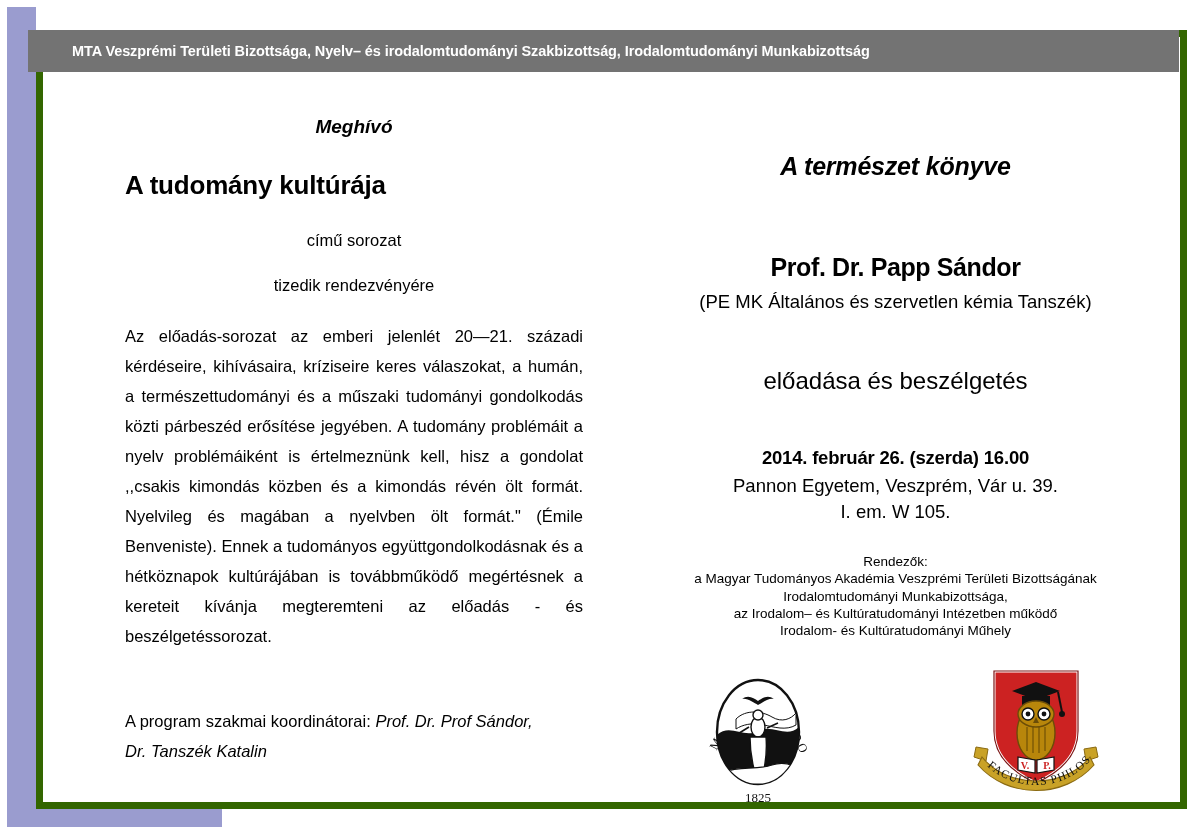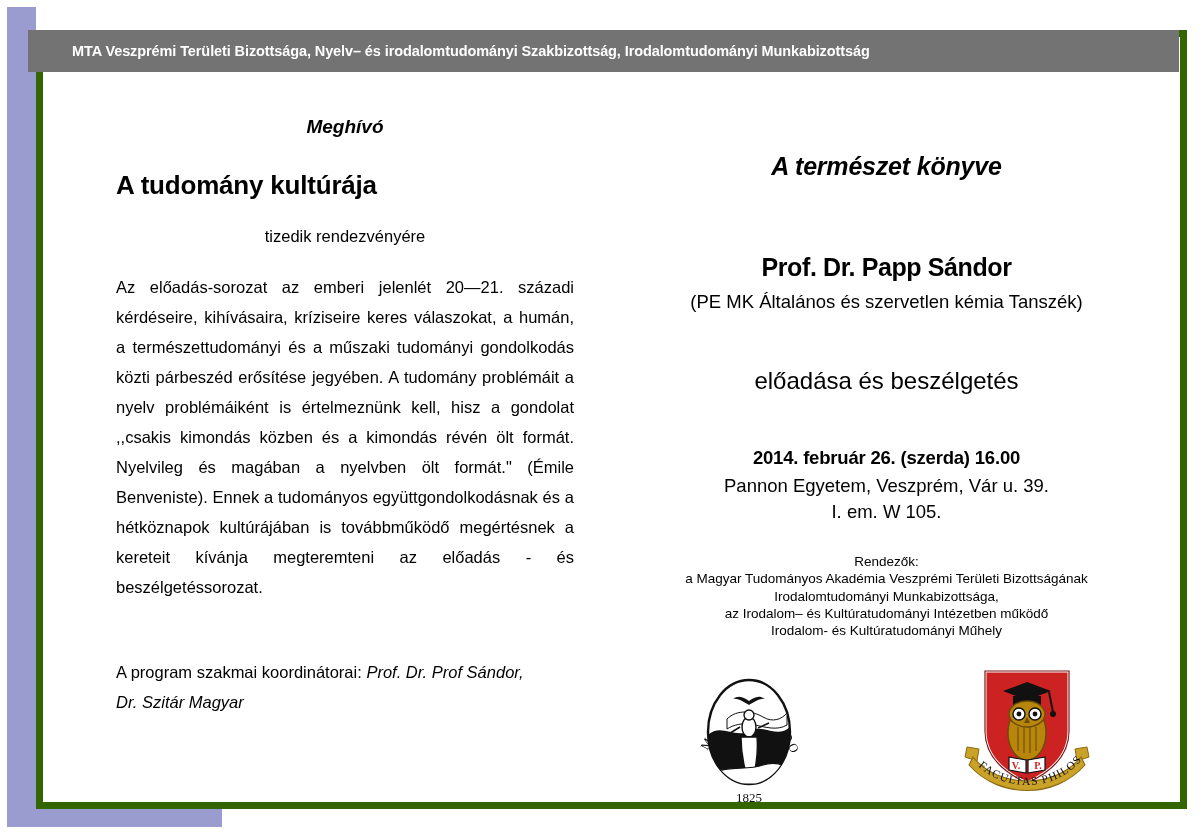--- a/index.html
+++ b/index.html
@@ -63,21 +63,21 @@
     padding-left: 44px;
     color: #ffffff;
     font-size: 14.5px;
     font-weight: bold;
     letter-spacing: -0.1px;
     white-space: nowrap;
   }
 
   .content {
     position: absolute;
-    left: 38px;
+    left: 47px;
     top: 72px;
     width: 1137px;
     height: 730px;
     display: flex;
   }
 
   .col-left {
     width: 560px;
     padding: 22px 24px 0 78px;
     box-sizing: border-box;
@@ -197,26 +197,27 @@
 
   <div class="header-bar">
     <span>MTA  Veszprémi Területi Bizottsága, Nyelv– és irodalomtudományi Szakbizottság, Irodalomtudományi  Munkabizottság</span>
   </div>
 
   <div class="content">
 
     <div class="col-left">
       <div class="l-meghivo">Meghívó</div>
       <div class="l-title">A tudomány kultúrája</div>
+      <div class="l-sub1">című sorozat</div>
       <div class="l-sub2">tizedik rendezvényére</div>
       <p class="l-body">Az előadás-sorozat az emberi jelenlét 20—21. századi kérdéseire, kihívásaira, kríziseire keres válaszokat, a humán, a természettudományi és a műszaki tudományi gondolkodás közti párbeszéd erősítése jegyében. A tudomány problémáit a nyelv problémáiként is értelmeznünk kell, hisz a gondolat ,,csakis kimondás közben és a kimondás révén ölt formát. Nyelvileg és magában a nyelvben ölt formát." (Émile Benveniste). Ennek a tudományos együttgondolkodásnak és a hétköznapok kultúrájában is továbbműködő megértésnek a kereteit kívánja megteremteni az előadás - és beszélgetéssorozat.</p>
       <p class="l-coord">
         <span>A program szakmai koordinátorai:</span>
         <span class="ital">Prof. Dr. Prof Sándor,</span><br>
-        <span class="ital">Dr. Szitár Magyar</span>
+        <span class="ital">Dr. Tanszék Katalin</span>
       </p>
     </div>
 
     <div class="col-right">
       <div class="r-title">A természet könyve</div>
       <div class="r-speaker">Prof. Dr. Papp Sándor</div>
       <div class="r-affil">(PE MK Általános és szervetlen kémia Tanszék)</div>
       <div class="r-kind">előadása és beszélgetés</div>
       <div class="r-when">2014. február 26. (szerda) 16.00</div>
       <div class="r-where">Pannon Egyetem, Veszprém, Vár u. 39.</div>

